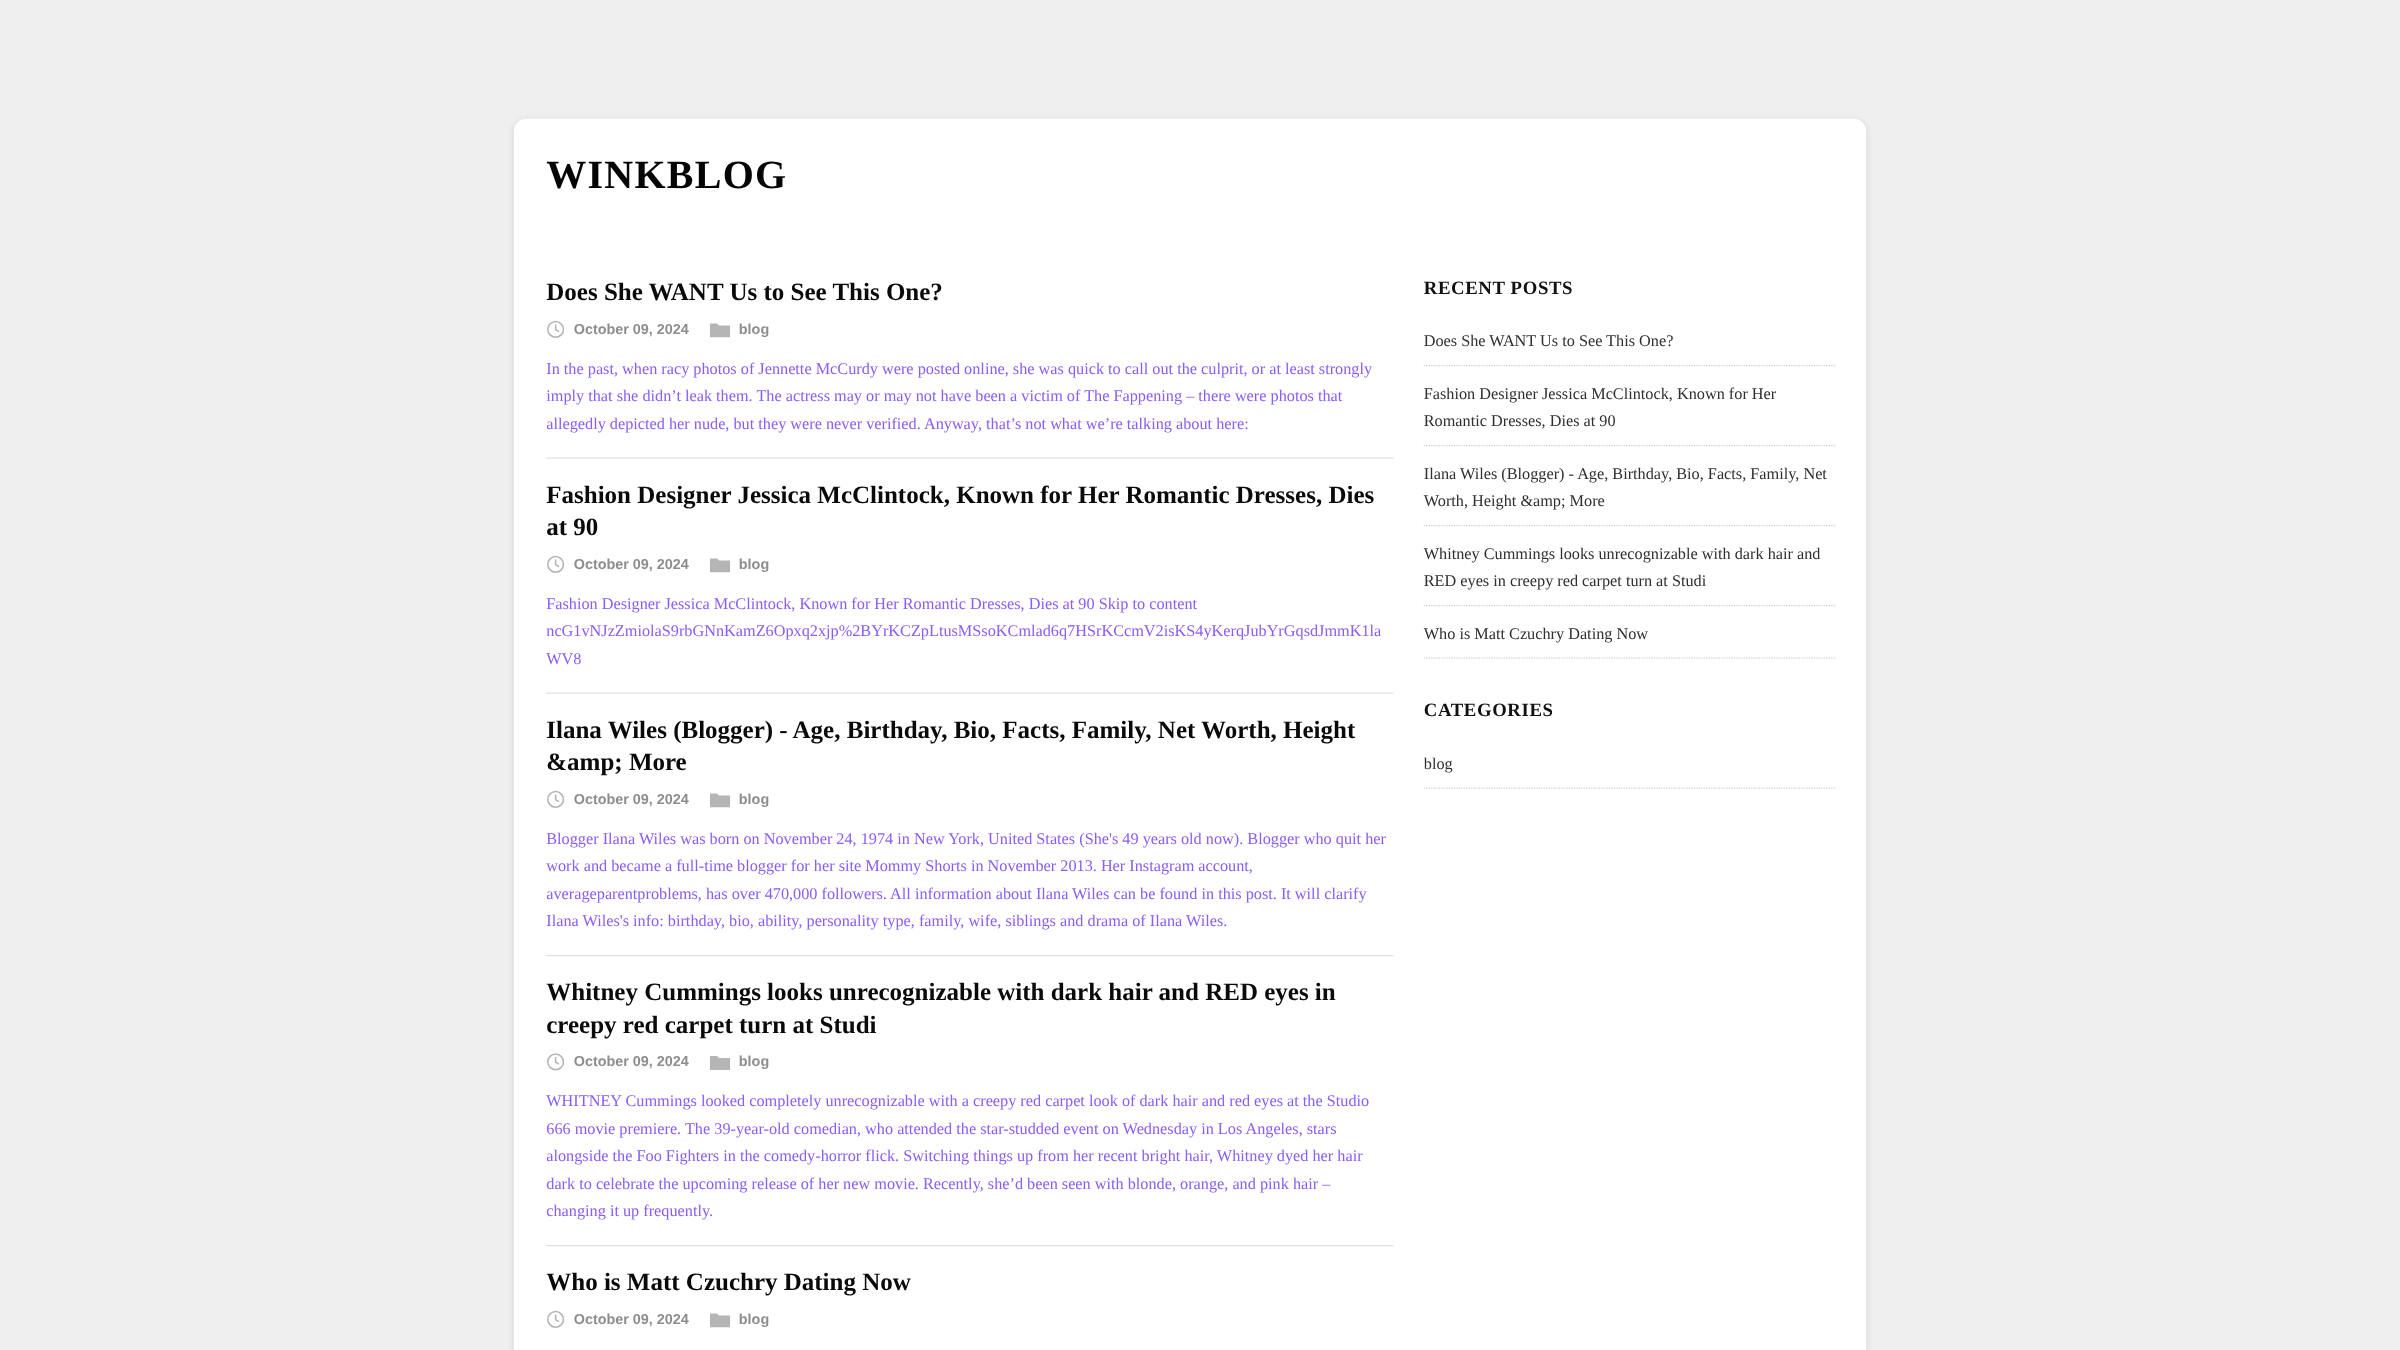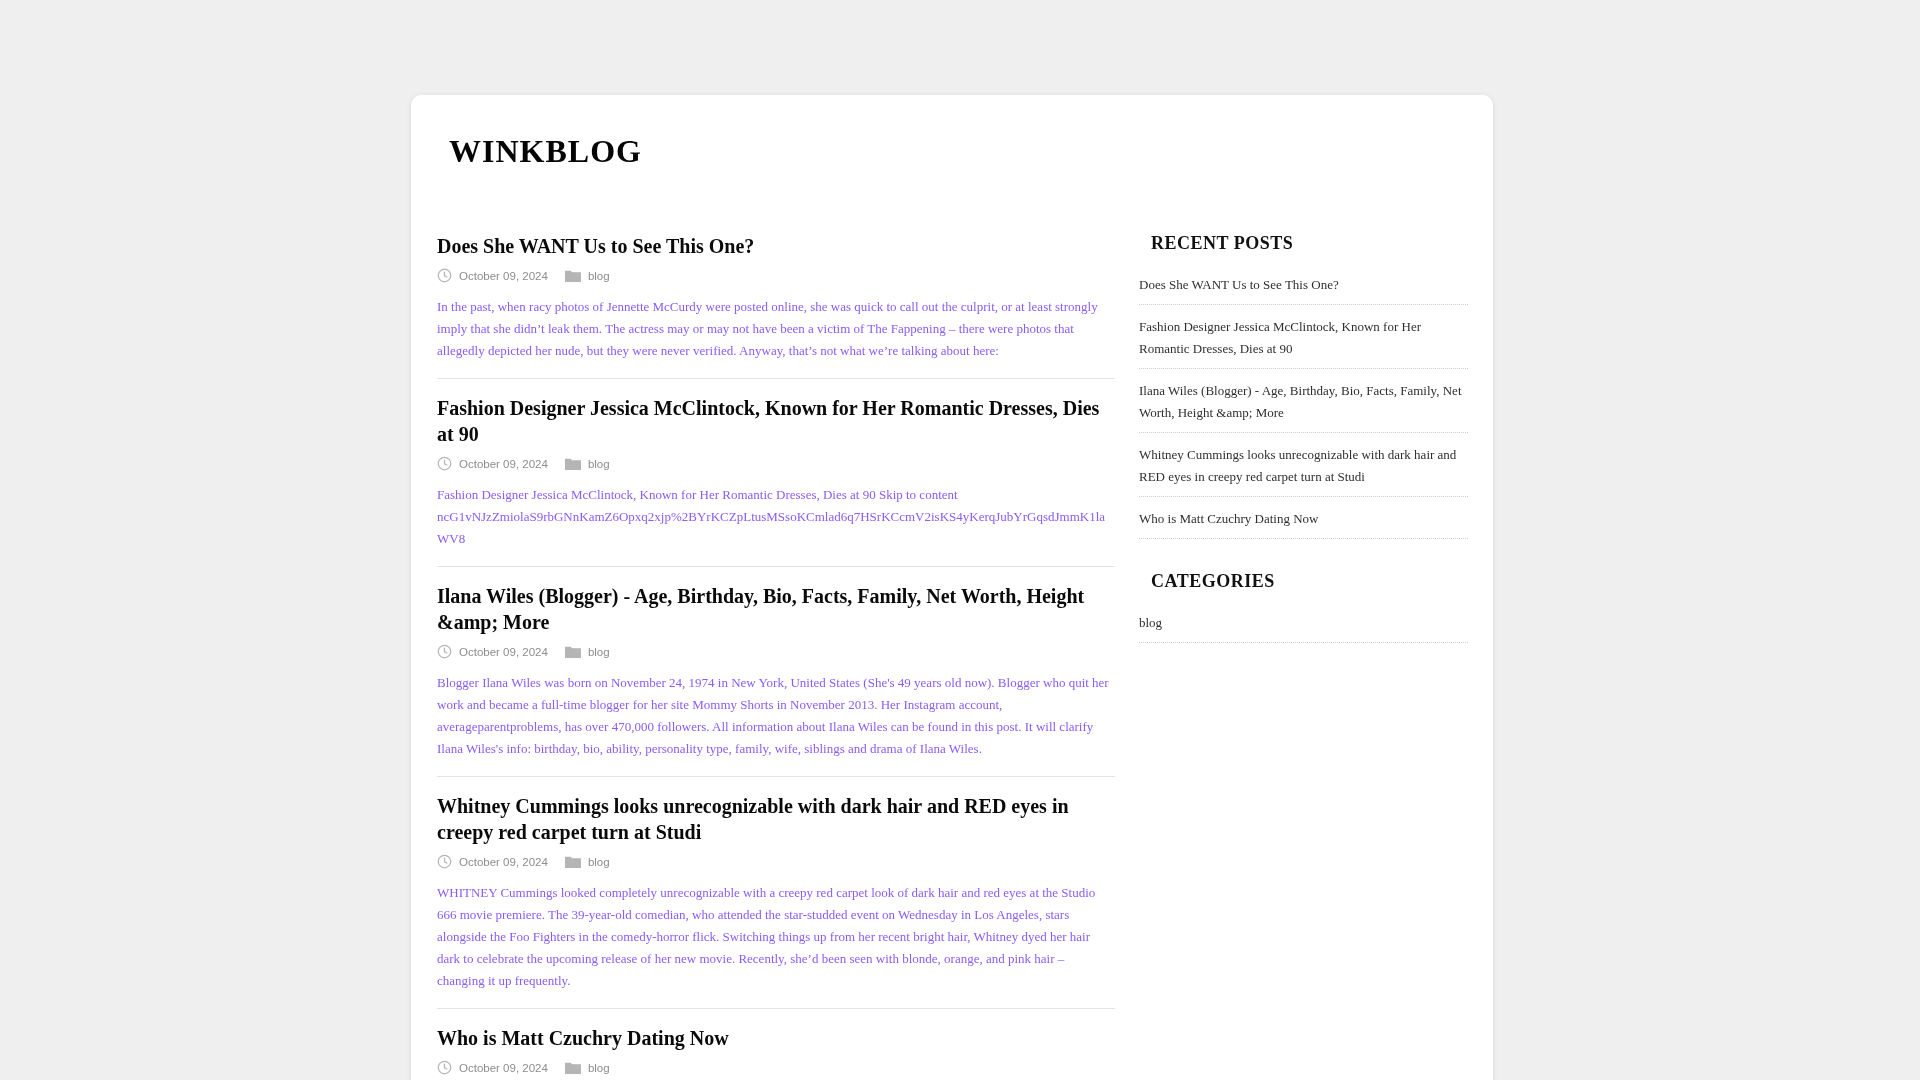--- a/index.html
+++ b/index.html
@@ -13,21 +13,21 @@
   .card {
     position: absolute;
     left: 411px; top: 95px;
     width: 1082px; height: 1020px;
     background: #ffffff;
     border-radius: 10px;
     box-shadow: 0 1px 5px rgba(0,0,0,0.10);
     padding: 24px 26px 0 26px;
   }
   .site-title {
-    margin: 12px;
+    margin: 0;
     font-size: 32px;
     line-height: 40px;
     font-weight: bold;
     letter-spacing: 1px;
     color: #050505;
   }
   .content {
     display: flex;
     gap: 24px;
     margin-top: 62px;
@@ -45,42 +45,43 @@
     color: #0a0a0a;
     cursor: pointer;
   }
   .meta {
     display: flex;
     align-items: center;
     font-family: "Liberation Sans", "DejaVu Sans", sans-serif;
     font-size: 11.5px;
     color: #8d8d8d;
     margin-bottom: 13px;
+    font-weight: bold;
   }
   .meta svg { display: block; }
   .meta .date { margin-left: 7px; }
   .meta .folder { margin-left: 17px; }
   .meta .cat { margin-left: 7px; cursor: pointer; }
   .excerpt {
     margin: 0;
     font-size: 13px;
     line-height: 22px;
     color: #8b5cf6;
     overflow-wrap: break-word;
     word-wrap: break-word;
   }
   hr.post-divider {
     border: none;
     border-top: 1px solid #e3e3e3;
     margin: 16px 0 0 0;
   }
 
   .sb-heading {
-    margin: 0 0 10px 12px;
-    font-size: 18px;
+    margin: 0 0 10px 0;
+    font-size: 15px;
     line-height: 20px;
     font-weight: bold;
     letter-spacing: 0.5px;
     color: #111111;
   }
   .sb-list { margin: 0; }
   .sb-item {
     font-size: 13px;
     line-height: 22px;
     color: #2f2f2f;

